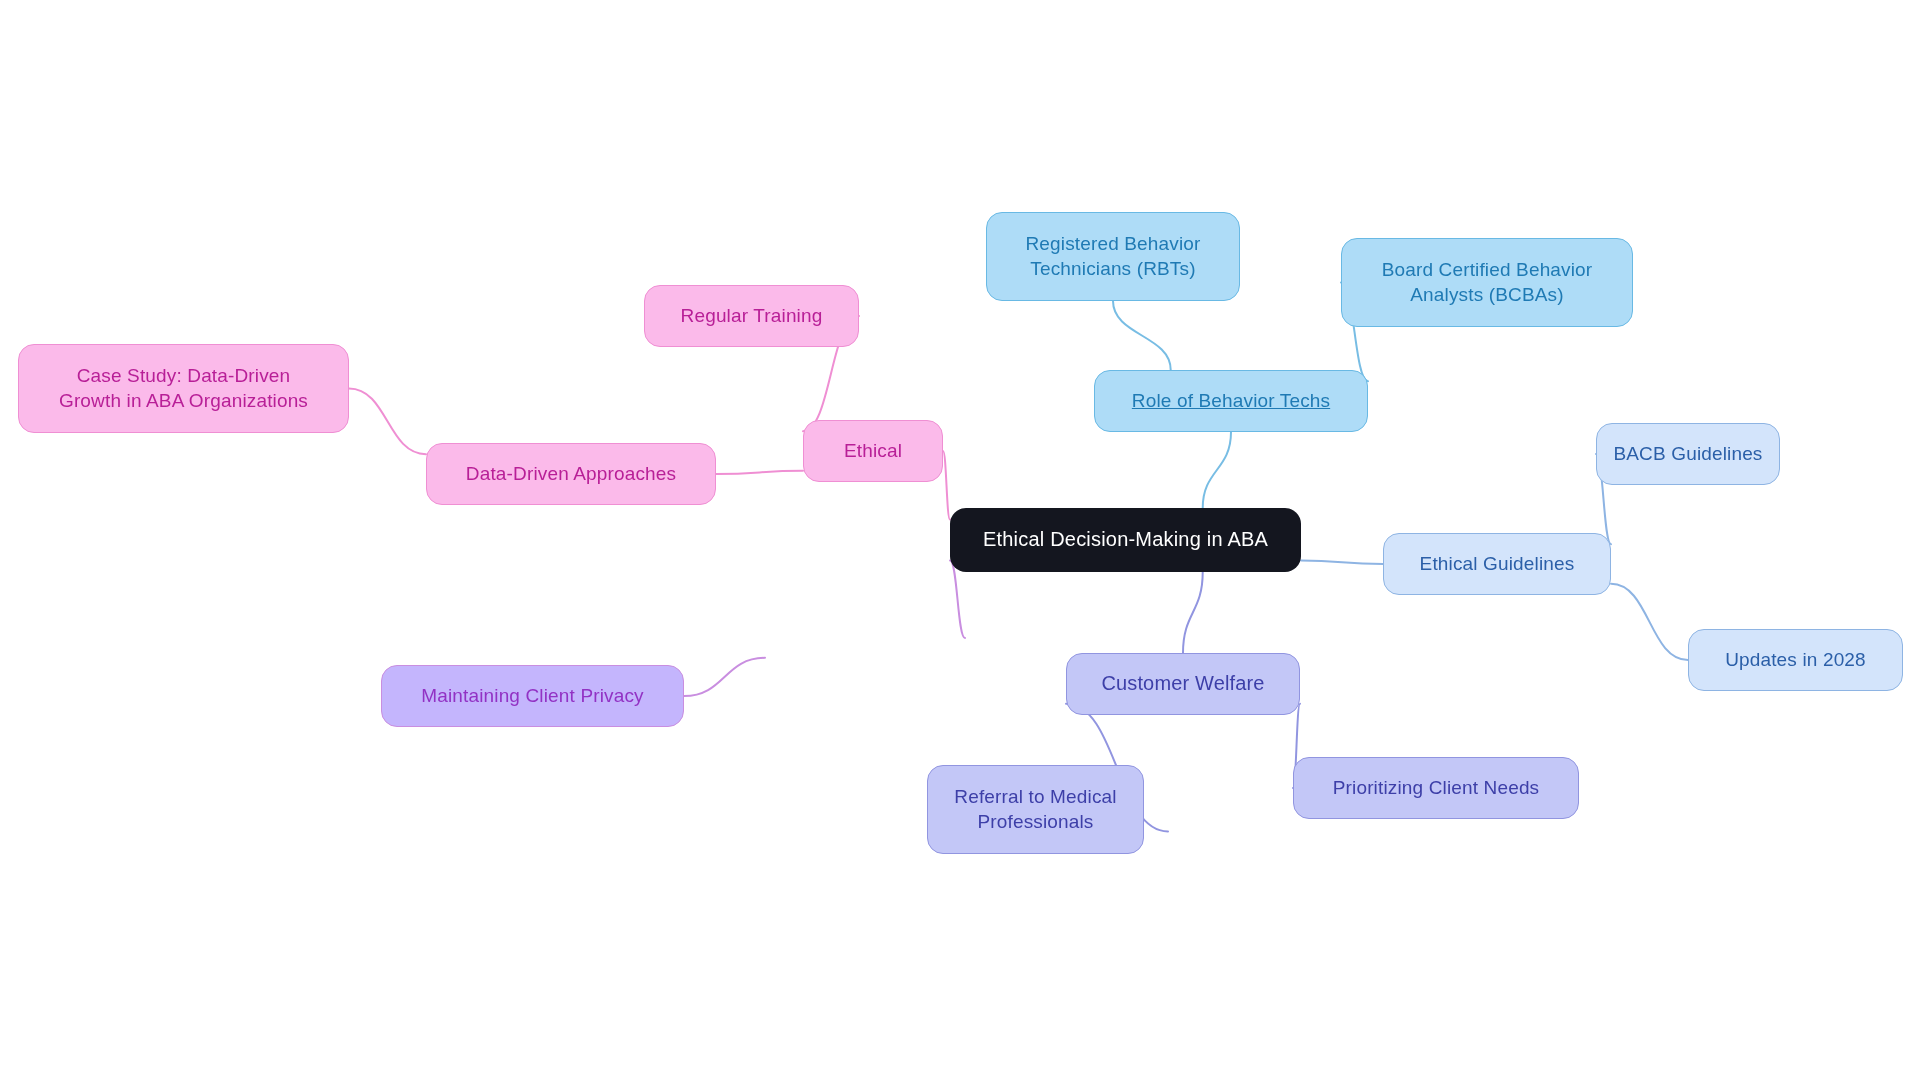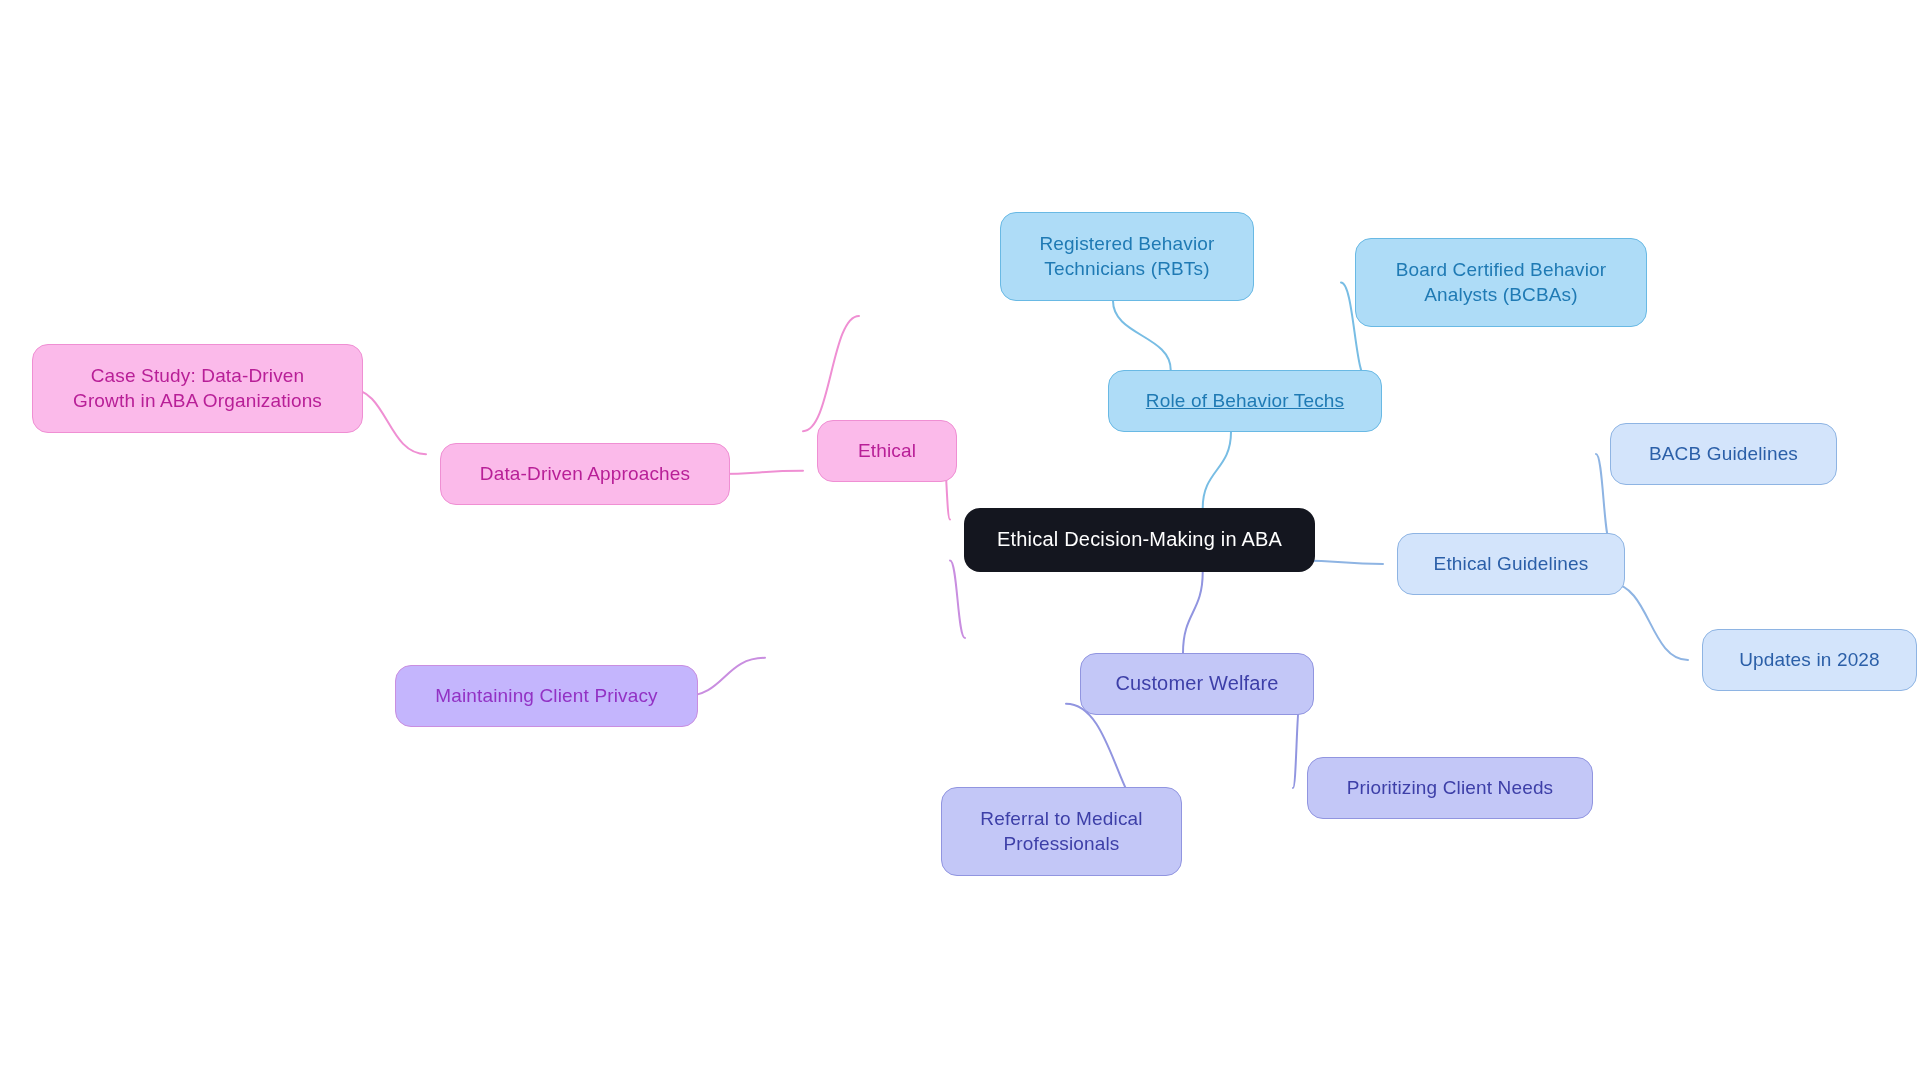--- a/index.html
+++ b/index.html
@@ -36,21 +36,20 @@
     display: flex;
     align-items: center;
     justify-content: center;
     text-align: center;
     border-radius: 16px;
     border-style: solid;
     border-width: 1.5px;
     line-height: 1.28;
     white-space: pre-line;
     letter-spacing: 0.15px;
-    margin-left: 14px;
   }
 
   .node.root {
     border-radius: 16px;
     border-width: 0;
     letter-spacing: 0.2px;
   }
 
   .node-label {
     display: block;
@@ -78,24 +77,25 @@
       <path d="M 803 470.84 C 759.5 470.84 759.5 474 716 474" fill="none" stroke="#ef8fd3" stroke-width="2" stroke-linecap="round"></path>
       <path d="M 426 454.16 C 387.5 454.16 387.5 388.5 349 388.5" fill="none" stroke="#ef8fd3" stroke-width="2" stroke-linecap="round"></path>
     </svg>
 <div class="node root" style="left: 950px; top: 508px; width: 351px; height: 64px; background: rgb(20, 22, 31); color: rgb(255, 255, 255); border-color: rgb(20, 22, 31); font-size: 20px;"><span class="node-label">Ethical Decision-Making in ABA</span></div>
     <div class="node" style="left: 1094px; top: 370px; width: 274px; height: 62px; background: rgb(174, 220, 247); color: rgb(31, 122, 180); border-color: rgb(105, 185, 228); font-size: 19px; text-decoration: underline;"><span class="node-label">Role of Behavior Techs</span></div>
     <div class="node" style="left: 986px; top: 212px; width: 254px; height: 89px; background: rgb(174, 220, 247); color: rgb(31, 122, 180); border-color: rgb(105, 185, 228); font-size: 19px;"><span class="node-label">Registered Behavior
 Technicians (RBTs)</span></div>
     <div class="node" style="left: 1341px; top: 238px; width: 292px; height: 89px; background: rgb(174, 220, 247); color: rgb(31, 122, 180); border-color: rgb(105, 185, 228); font-size: 19px;"><span class="node-label">Board Certified Behavior
 Analysts (BCBAs)</span></div>
     <div class="node" style="left: 1383px; top: 533px; width: 228px; height: 62px; background: rgb(211, 228, 251); color: rgb(43, 95, 168); border-color: rgb(142, 180, 227); font-size: 19px;"><span class="node-label">Ethical Guidelines</span></div>
-    <div class="node" style="left: 1596px; top: 423px; width: 227px; height: 62px; background: rgb(211, 228, 251); color: rgb(43, 95, 168); border-color: rgb(142, 180, 227); font-size: 19px;"><span class="node-label">BACB Guidelines</span></div>
+    <div class="node" style="left: 1596px; top: 423px; width: 184px; height: 62px; background: rgb(211, 228, 251); color: rgb(43, 95, 168); border-color: rgb(142, 180, 227); font-size: 19px;"><span class="node-label">BACB Guidelines</span></div>
     <div class="node" style="left: 1688px; top: 629px; width: 215px; height: 62px; background: rgb(211, 228, 251); color: rgb(43, 95, 168); border-color: rgb(142, 180, 227); font-size: 19px;"><span class="node-label">Updates in 2028</span></div>
     <div class="node" style="left: 1066px; top: 653px; width: 234px; height: 62px; background: rgb(195, 199, 247); color: rgb(61, 63, 168); border-color: rgb(145, 149, 224); font-size: 20px;"><span class="node-label">Customer Welfare</span></div>
     <div class="node" style="left: 1293px; top: 757px; width: 286px; height: 62px; background: rgb(195, 199, 247); color: rgb(61, 63, 168); border-color: rgb(145, 149, 224); font-size: 19px;"><span class="node-label">Prioritizing Client Needs</span></div>
-    <div class="node" style="left: 927px; top: 787px; width: 241px; height: 89px; background: rgb(195, 199, 247); color: rgb(61, 63, 168); border-color: rgb(145, 149, 224); font-size: 19px;"><span class="node-label">Referral to Medical
+    <div class="node" style="left: 927px; top: 765px; width: 217px; height: 89px; background: rgb(195, 199, 247); color: rgb(61, 63, 168); border-color: rgb(145, 149, 224); font-size: 19px;"><span class="node-label">Referral to Medical
 Professionals</span></div>
     <div class="node" style="left: 381px; top: 665px; width: 303px; height: 62px; background: #c4b5fd; color: rgb(146, 50, 196); border-color: rgb(201, 142, 224); font-size: 19px;"><span class="node-label">Maintaining Client Privacy</span></div>
     <div class="node" style="left: 803px; top: 420px; width: 140px; height: 62px; background: rgb(251, 186, 234); color: rgb(184, 31, 151); border-color: rgb(239, 143, 211); font-size: 19px;"><span class="node-label">Ethical</span></div>
+    <div class="node" style="left: 644px; top: 285px; width: 215px; height: 62px; background: rgb(251, 186, 234); color: rgb(184, 31, 151); border-color: rgb(239, 143, 211); font-size: 19px;"><span class="node-label">Regular Training</span></div>
     <div class="node" style="left: 426px; top: 443px; width: 290px; height: 62px; background: rgb(251, 186, 234); color: rgb(184, 31, 151); border-color: rgb(239, 143, 211); font-size: 19px;"><span class="node-label">Data-Driven Approaches</span></div>
     <div class="node" style="left: 18px; top: 344px; width: 331px; height: 89px; background: rgb(251, 186, 234); color: rgb(184, 31, 151); border-color: rgb(239, 143, 211); font-size: 19px;"><span class="node-label">Case Study: Data-Driven
 Growth in ABA Organizations</span></div>
   </div>
 
 </body></html>

